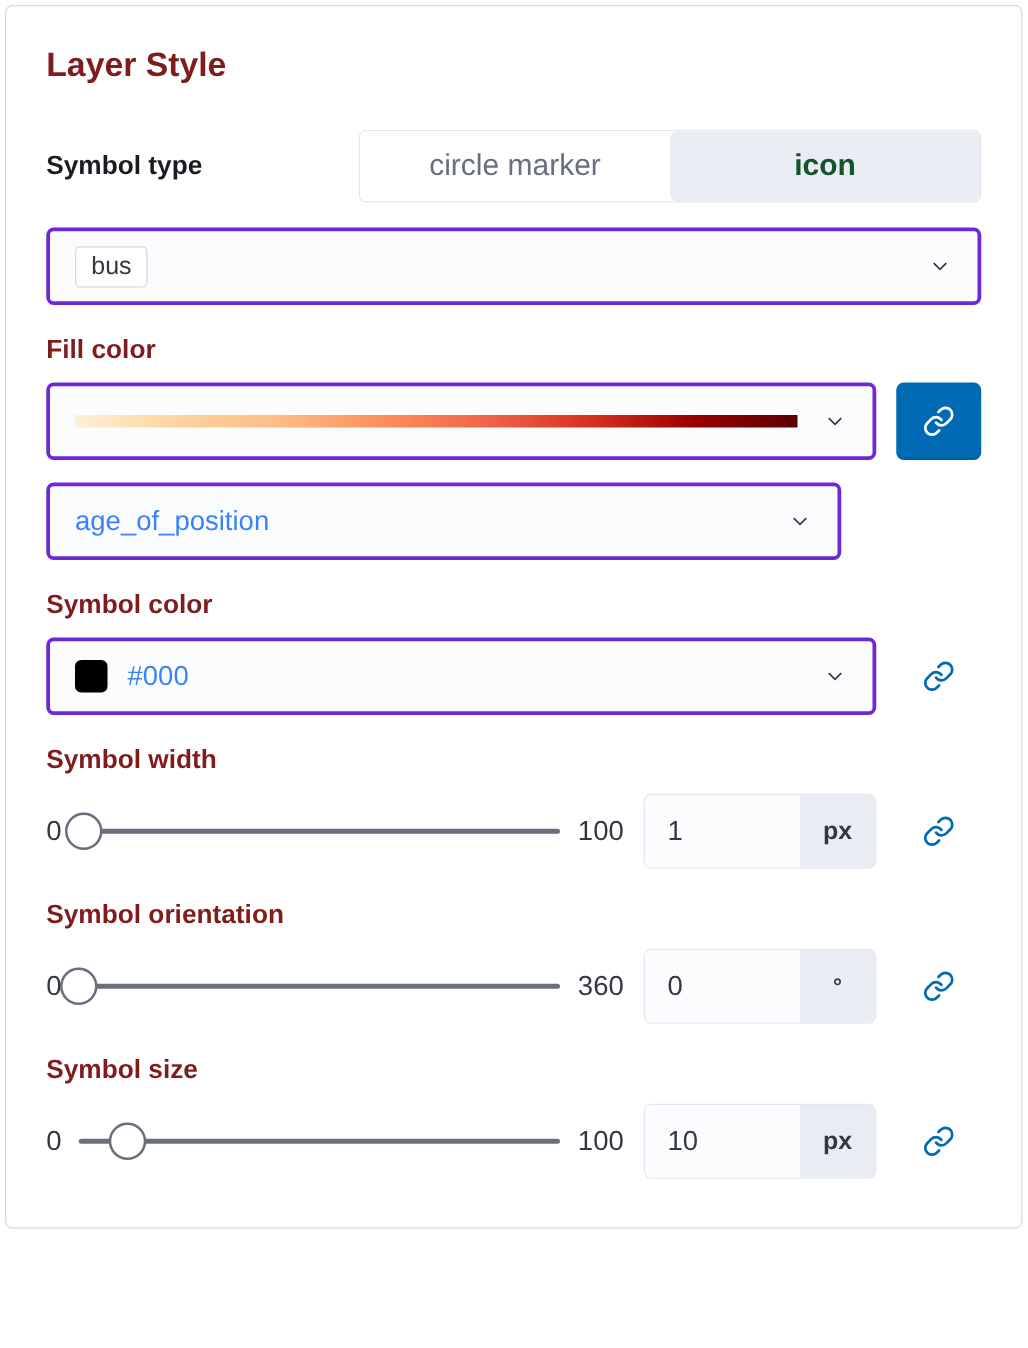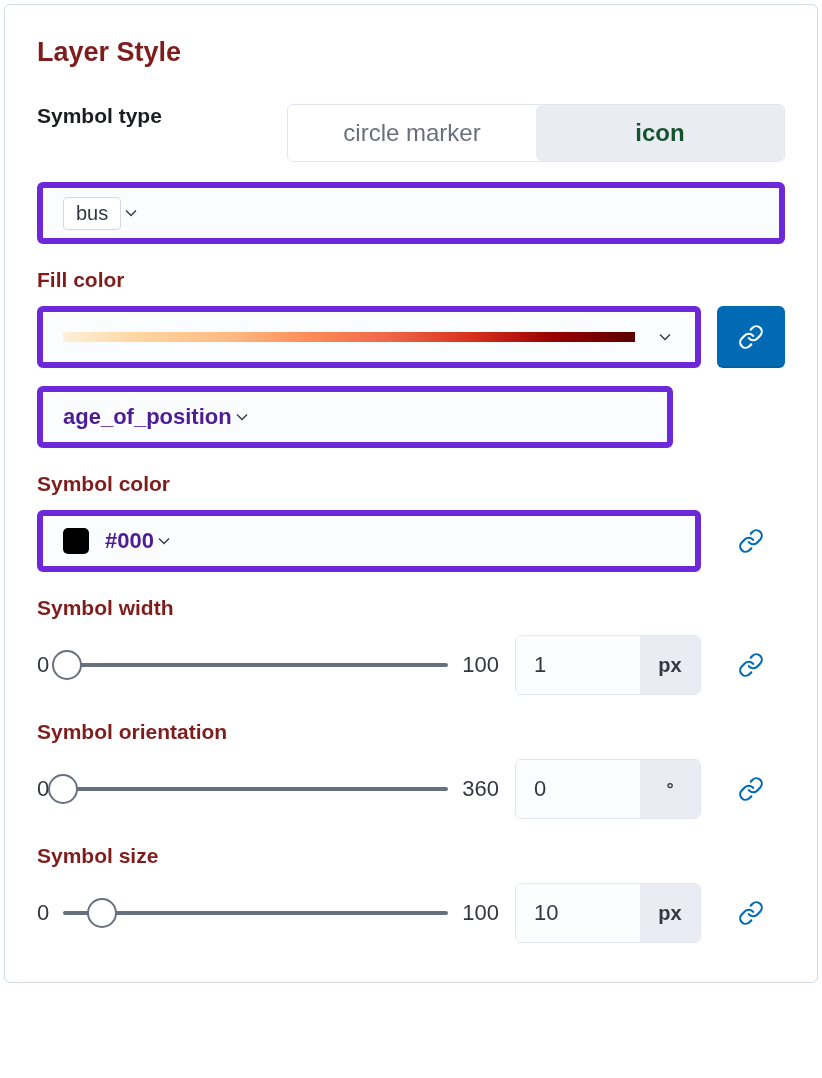--- a/index.html
+++ b/index.html
@@ -14,21 +14,21 @@
     border-radius: 6px;
     background: #fff;
     padding: 32px;
   }
   .title {
     font-size: 27px;
     font-weight: 700;
     color: #7f1d1d;
     margin-bottom: 36px;
   }
-  .inline-row { display: flex; align-items: flex-start; justify-content: space-between; margin-bottom: 20px; }
+  .inline-row { display: flex; align-items: center; justify-content: space-between; margin-bottom: 20px; }
   .field-label {
     font-size: 21px;
     font-weight: 600;
     color: #1a1c21;
   }
 
   
   .toggle-group {
     display: flex;
     border: 1px solid #e3e6ef;
@@ -52,41 +52,41 @@
     color: #14532d;
     font-weight: 600;
     border-radius: 6px;
   }
 
   
   .select-box {
     width: 100%;
     display: flex;
     align-items: center;
-    border: 6px solid #6d28d9;
+    justify-content: space-between;
+    border: 3px solid #6d28d9;
     border-radius: 6px;
     background: #fbfcfd;
     padding: 0 20px;
     height: 62px;
     cursor: pointer;
   }
   .select-box .chip {
     display: inline-flex;
     align-items: center;
     border: 1px solid #d3dae6;
     border-radius: 4px;
     padding: 4px 12px;
     font-size: 20px;
     color: #343741;
     background: #fff;
   }
   .select-text {
     font-size: 22px;
-    color: #4c1d95;
-    font-weight: bold;
+    color: #3b82f6;
   }
   .chevron {
     width: 20px; height: 20px;
   }
   .chevron svg { width: 100%; height: 100%; stroke: #343741; stroke-width: 1.6; fill: none; }
 
   .section-label {
     font-size: 21px;
     font-weight: 600;
     color: #7f1d1d;

